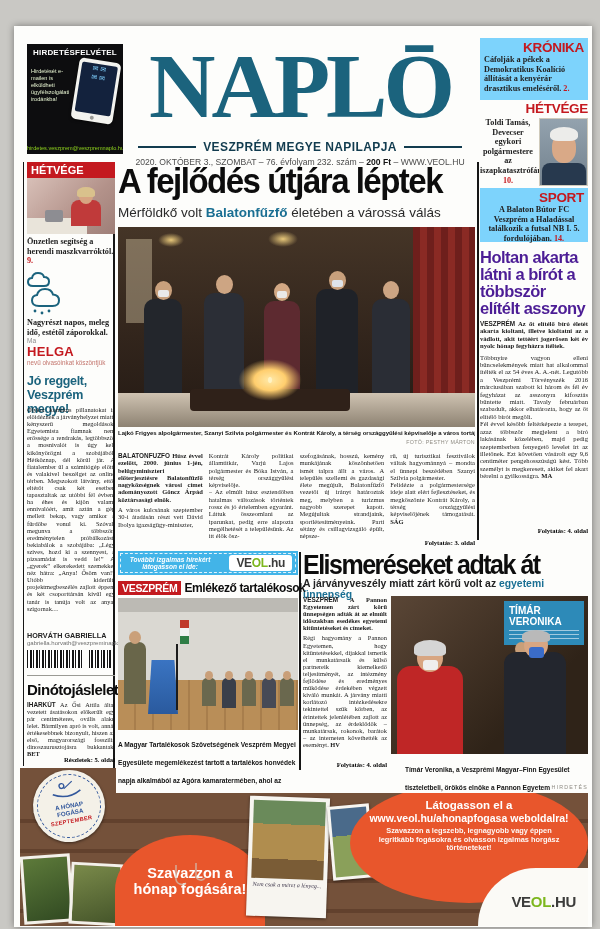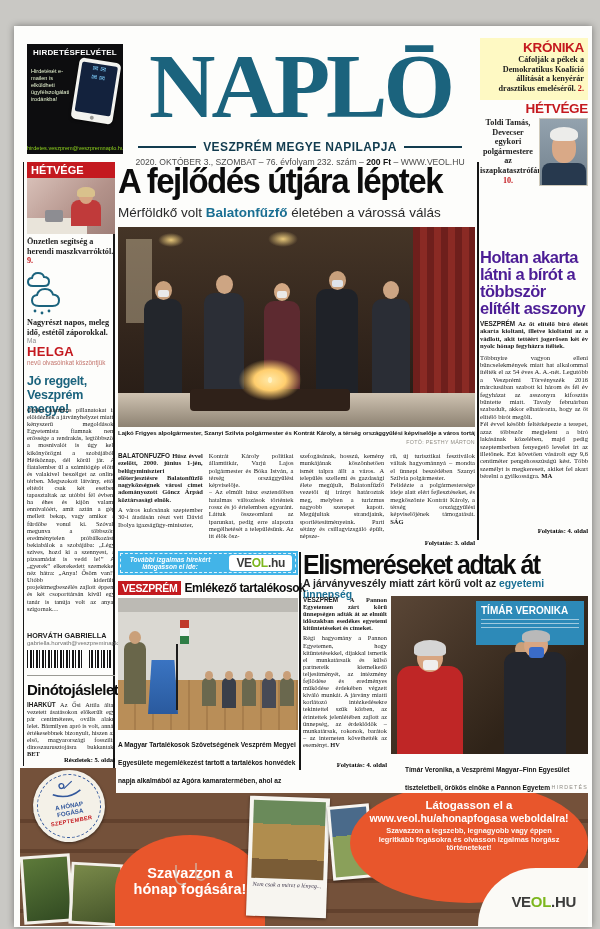--- a/index.html
+++ b/index.html
@@ -14,21 +14,21 @@
   .body-txt{font-family:"Liberation Serif",serif;font-size:6.6px;line-height:7.4px;text-align:justify;color:#1b1b1b;}
   .body-txt p{margin:0 0 3px 0;}
   .pre{white-space:pre-line;}
   .tagb{font-family:"Liberation Sans",sans-serif;font-weight:bold;font-size:6.4px;}
   .more{font-size:6.6px;font-weight:bold;text-align:right;font-family:"Liberation Serif",serif;}
   .byl{font-weight:bold;}
   .cap{font-weight:bold;font-size:6.8px;line-height:7.6px;color:#111;}
   .credit{font-size:5.3px;color:#8f8c84;text-transform:uppercase;letter-spacing:.3px;}
   .sb-title{font-size:13.5px;font-weight:bold;color:#c4191f;text-align:right;letter-spacing:-.3px;}
   .sb-text{font-family:"Liberation Serif",serif;font-weight:bold;font-size:8.2px;line-height:9.6px;color:#222;}
-  .cream{background:#fef9c3;}
+  .cream{background:#7dd3fc;}
   .divider{background:#161616;}
   .wood{background:repeating-linear-gradient(180deg,#74513a 0 26px,#62412d 26px 30px),#6b4a35;}
   .polaroid{background:#f7f5f0;box-shadow:0 1px 3px rgba(0,0,0,.5);}
   .headline-xl{font-weight:bold;color:#0d0d0d;letter-spacing:-1.5px;transform:scaleY(1.08);transform-origin:left top;}
 </style>
 </head>
 <body>
 
 <div class="page">
   <div class="sheet"></div>
@@ -52,32 +52,36 @@
     <span style="width:58px;height:2px;background:#123c4f;"></span>
     <span class="b" style="font-size:12px;color:#123c4f;letter-spacing:.4px;white-space:nowrap;">VESZPRÉM MEGYE NAPILAPJA</span>
     <span style="width:58px;height:2px;background:#123c4f;"></span>
   </div>
   <div class="abs" style="left:100px;top:157px;width:400px;text-align:center;font-size:8.6px;color:#4c4c4c;white-space:nowrap;">
     <span>2020. OKTÓBER 3., SZOMBAT – 76. évfolyam 232. szám – </span><span class="b" style="color:#141414;">200 Ft</span><span> – WWW.VEOL.HU</span>
   </div>
 
   <div class="abs cream" style="left:480px;top:38px;width:108px;height:62px;padding:2px 4px;box-sizing:border-box;">
     <div class="sb-title">KRÓNIKA</div>
-    <div class="sb-text" style="text-align:right;"><span>Cáfolják a pékek a Demokratikus Koalíció állítását a kenyérár drasztikus emeléséről. </span><span class="red b">2.</span></div>
+    <div class="sb-text" style="text-align:left;"><span>Cáfolják a pékek a Demokratikus Koalíció állítását a kenyérár drasztikus emeléséről. </span><span class="red b">2.</span></div>
   </div>
   <div class="abs" style="left:480px;top:101px;width:108px;height:86px;">
     <div class="sb-title">HÉTVÉGE</div>
     <div style="display:flex;gap:3px;margin-top:2px;">
       <div class="sb-text" style="width:56px;text-align:center;"><span>Toldi Tamás, Devecser egykori polgármestere az iszapkatasztrófáról. </span><span class="red b">10.</span></div>
       <div style="width:49px;height:66px;position:relative;background:linear-gradient(180deg,#93a2ae,#73828e);overflow:hidden;border:1px solid #cfcabb;">
         <div style="position:absolute;bottom:0;left:2px;width:44px;height:22px;background:#27394e;border-radius:8px 8px 0 0;"></div>
         <div style="position:absolute;left:12px;top:14px;width:24px;height:30px;background:#d9a987;border-radius:45%;"></div>
         <div style="position:absolute;left:10px;top:8px;width:28px;height:14px;background:#ececea;border-radius:50% 50% 30% 30%;"></div>
       </div>
     </div>
+  </div>
+  <div class="abs cream" style="left:480px;top:188px;width:108px;height:54px;padding:2px 4px;box-sizing:border-box;">
+    <div class="sb-title">SPORT</div>
+    <div class="sb-text" style="text-align:center;"><span>A Balaton Bútor FC Veszprém a Haladással találkozik a futsal NB I. 5. fordulójában. </span><span class="red b">14.</span></div>
   </div>
 
   <div class="abs b" style="left:480px;top:249px;width:108px;font-size:16.5px;line-height:17px;letter-spacing:-.5px;color:#4c1d95;">Holtan akarta látni a bírót a többször elítélt asszony</div>
   <div class="abs" style="left:480px;top:320px;width:108px;height:214px;display:flex;flex-direction:column;">
     <p class="body-txt b" style="margin:0 0 4px 0;"><span class="tagb">VESZPRÉM</span><span> Az őt elítélő bíró életét akarta kioltani, illetve kioltatni az a vádlott, akit tettéért jogerősen két év nyolc hónap fegyházra ítéltek.</span></p>
     <div class="body-txt pre" style="flex:1;overflow:hidden;"><span>Többnyire vagyon elleni bűncselekmények miatt hat alkalommal ítélték el az 54 éves A. A.-nét. Legutóbb a Veszprémi Törvényszék 2016 márciusában szabott ki három és fél év fegyházat az asszonyra kifosztás bűntette miatt. Tavaly februárban szabadult, akkor elhatározta, hogy az őt elítélő bírót megöli.
 Fél évvel később feltérképezte a terepet, azaz többször megjelent a bíró lakásának közelében, majd pedig szeptemberben fenyegető levelet írt az illetőnek. Ezt követően vásárolt egy 9,6 centiméter pengehosszúságú kést. Több személyt is megkeresett, akiket fel akart bérelni a gyilkosságra. </span><span class="byl">MA</span></div>
     <div class="more">Folytatás: 4. oldal</div>
   </div>
 
@@ -221,21 +225,21 @@
   <div class="abs headline-xl" style="left:303px;top:549px;width:285px;font-size:25px;">Elismeréseket adtak át</div>
   <div class="abs b" style="left:303px;top:578px;width:285px;font-size:10.4px;color:#222;">
     <span>A járványveszély miatt zárt körű volt az </span><span style="color:#1a6f93;">egyetemi ünnepség</span>
   </div>
   <div class="abs" style="left:303px;top:596px;width:84px;height:172px;display:flex;flex-direction:column;">
     <p class="body-txt b" style="margin:0 0 3px 0;font-size:6.4px;line-height:7.1px;"><span class="tagb">VESZPRÉM</span><span> A Pannon Egyetemen zárt körű ünnepségen adták át az elmúlt időszakban esedékes egyetemi kitüntetéseket és címeket.</span></p>
     <div class="body-txt" style="flex:1;overflow:hidden;font-size:6.4px;line-height:7.1px;"><span>Régi hagyomány a Pannon Egyetemen, hogy kitüntetésekkel, díjakkal ismerik el munkatársaik és külső partnereik kiemelkedő teljesítményét, az intézmény fejlődése és eredményes működése érdekében végzett kiváló munkát. A járvány miatti korlátozó intézkedésekre tekintettel szűk körben, az érintettek jelenlétében zajlott az ünnepség, az érdeklődők – munkatársak, rokonok, barátok – az interneten követhették az eseményt. </span><span class="byl">HV</span></div>
     <div class="more">Folytatás: 4. oldal</div>
   </div>
   <div class="abs" style="left:391px;top:596px;width:197px;height:158px;background:linear-gradient(135deg,#5a4636,#2f2318 70%);overflow:hidden;">
-    <div style="position:absolute;right:4px;top:5px;width:108px;height:44px;background:#2d8ab8;color:#fff;padding:4px 5px;box-sizing:border-box;">
+    <div style="position:absolute;right:4px;top:5px;width:80px;height:44px;background:#2d8ab8;color:#fff;padding:4px 5px;box-sizing:border-box;">
       <div class="b" style="font-size:10px;line-height:11px;">TÍMÁR VERONIKA</div>
       <div style="margin-top:3px;height:10px;background:repeating-linear-gradient(180deg,rgba(255,255,255,.55) 0 1px,transparent 1px 4px);"></div>
     </div>
     <div style="position:absolute;left:6px;bottom:0;width:66px;height:88px;background:#bf2626;border-radius:14px 14px 0 0;"></div>
     <div style="position:absolute;left:26px;bottom:82px;width:26px;height:28px;background:#d8a682;border-radius:50%;"></div>
     <div style="position:absolute;left:23px;bottom:98px;width:32px;height:16px;background:#d5d5d5;border-radius:50% 50% 20% 20%;"></div>
     <div style="position:absolute;left:32px;bottom:84px;width:15px;height:10px;background:#efefef;border-radius:3px;"></div>
     <div style="position:absolute;left:118px;bottom:58px;width:26px;height:44px;background:#4a2a2a;border-radius:8px 8px 0 0;"></div>
     <div style="position:absolute;left:124px;bottom:98px;width:13px;height:14px;background:#c99f79;border-radius:50%;"></div>
     <div style="position:absolute;right:22px;bottom:0;width:62px;height:102px;background:#23262e;border-radius:12px 12px 0 0;"></div>

